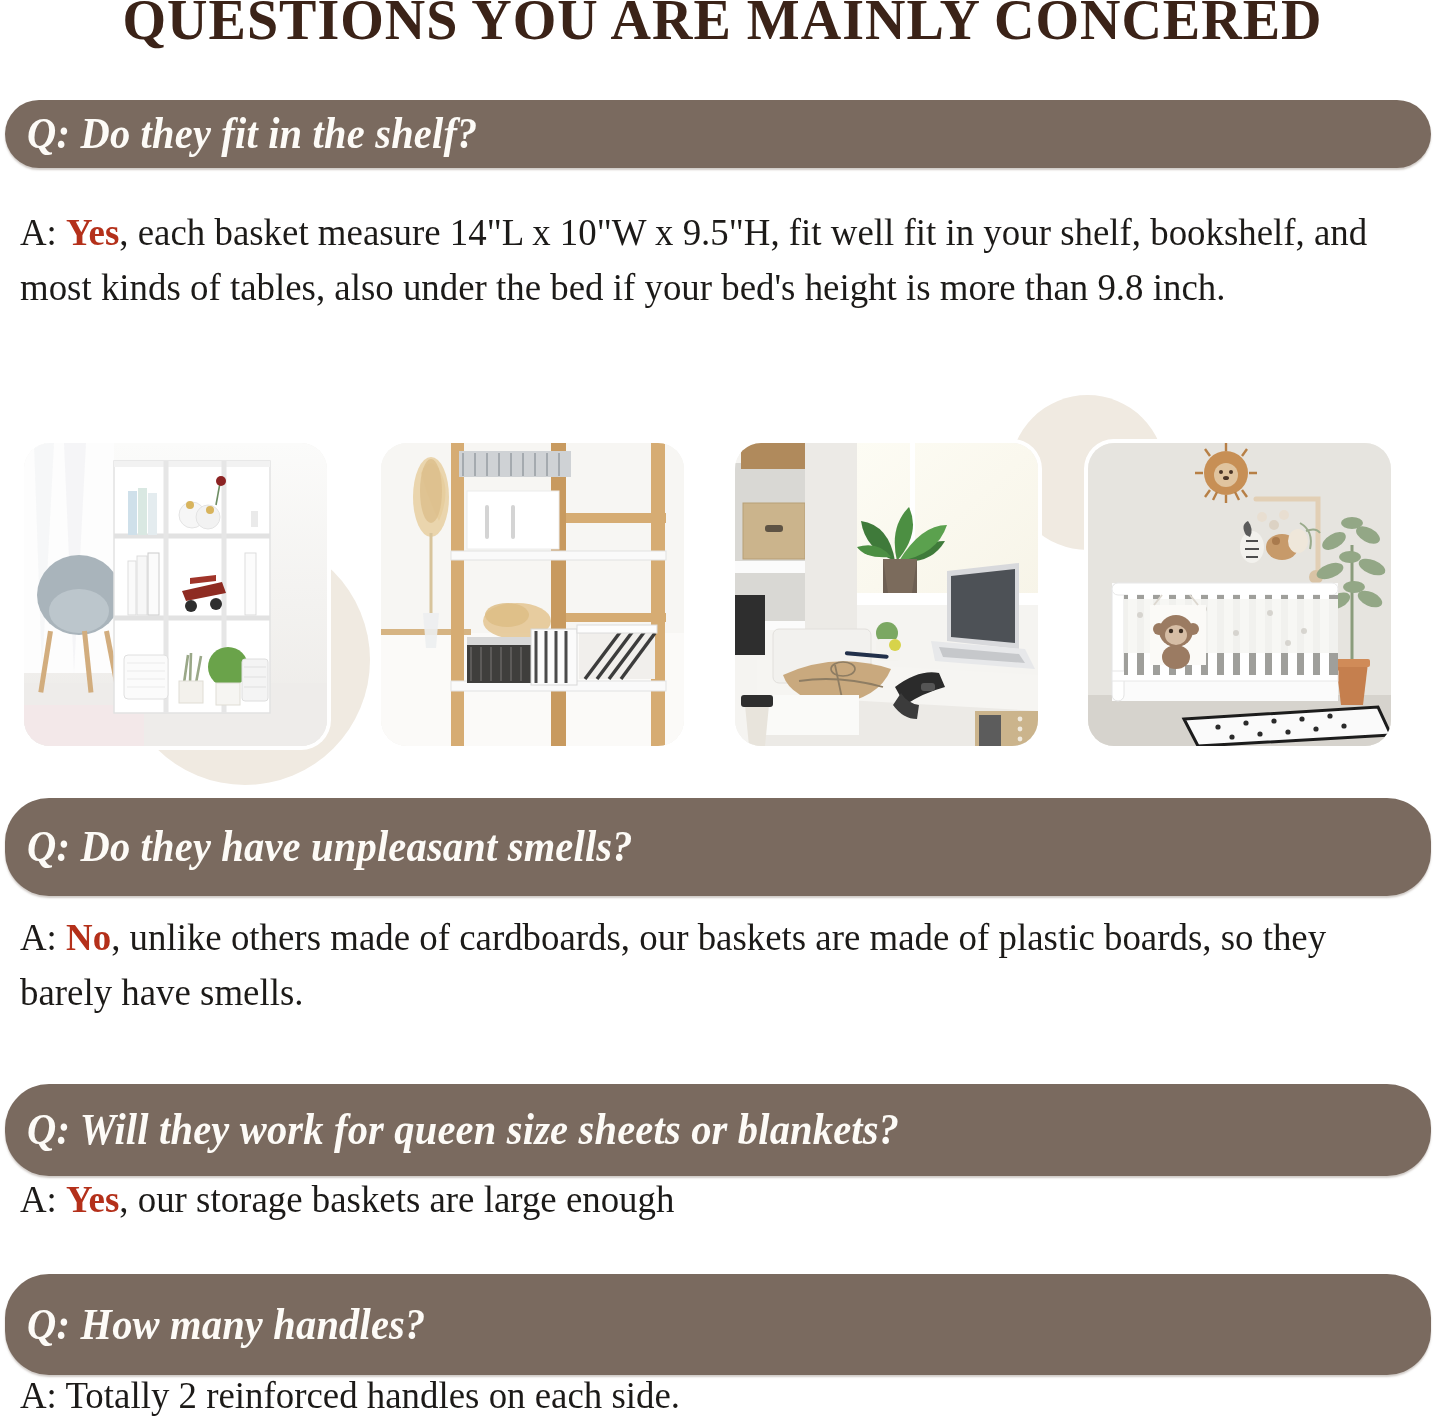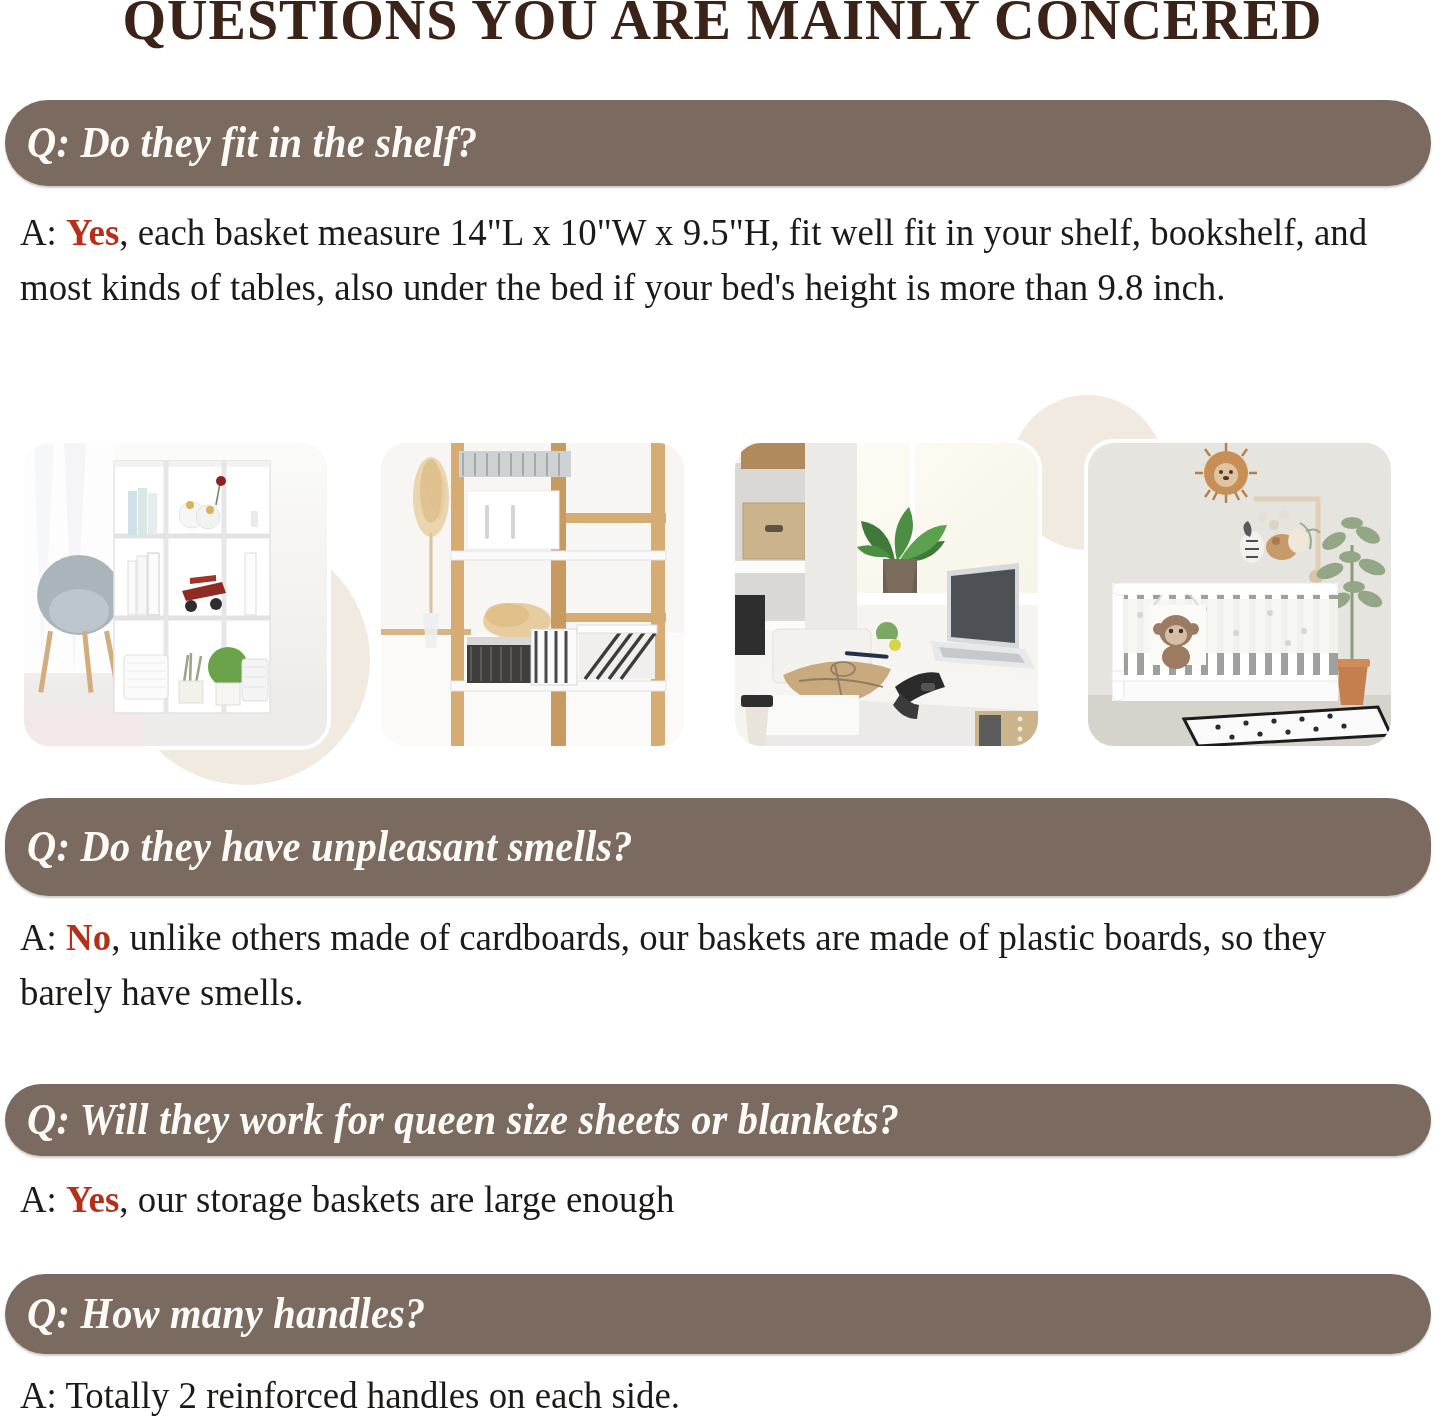--- a/index.html
+++ b/index.html
@@ -101,21 +101,21 @@
   #photo-4{left:1088px;}
   .photo svg{display:block;width:303px;height:303px;}
 </style>
 </head>
 <body>
 
 <div id="title-wrap">
   <div id="page-title">QUESTIONS YOU ARE MAINLY CONCERED</div>
 </div>
 
-<div class="q-bar" id="qbar-1" style="top:100px;height:86px;">
+<div class="q-bar" id="qbar-1" style="top:100px;height:68px;">
   <span class="q-text">Q: Do they fit in the shelf?</span>
 </div>
 
 <div class="a-text" id="ans-1" style="top:205px;">
   <span>A: </span><span class="hl">Yes</span><span>, each basket measure 14"L x 10"W x 9.5"H, fit well fit in your shelf, bookshelf, and most kinds of tables, also under the bed if your bed's height is more than 9.8 inch.</span>
 </div>
 
 <div id="photo-strip">
   <div class="blob" id="blob-left" style="top:145px;"></div>
   <div class="blob" id="blob-right" style="top:5px;"></div>
@@ -477,27 +477,27 @@
 </div>
 
 <div class="q-bar" id="qbar-2" style="top:798px;height:98px;">
   <span class="q-text">Q: Do they have unpleasant smells?</span>
 </div>
 
 <div class="a-text" id="ans-2" style="top:910px;">
   <span>A: </span><span class="hl">No</span><span>, unlike others made of cardboards, our baskets are made of plastic boards, so they barely have smells.</span>
 </div>
 
-<div class="q-bar" id="qbar-3" style="top:1084px;height:72px;">
+<div class="q-bar" id="qbar-3" style="top:1084px;height:92px;">
   <span class="q-text">Q: Will they work for queen size sheets or blankets?</span>
 </div>
 
 <div class="a-text" id="ans-3" style="top:1172px;">
   <span>A: </span><span class="hl">Yes</span><span>, our storage baskets are large enough</span>
 </div>
 
-<div class="q-bar" id="qbar-4" style="top:1274px;height:80px;">
+<div class="q-bar" id="qbar-4" style="top:1274px;height:101px;">
   <span class="q-text">Q: How many handles?</span>
 </div>
 
 <div class="a-text" id="ans-4" style="top:1368px;">
   <span>A: </span><span>Totally 2 reinforced handles on each side.</span>
 </div>
 
 </body></html>

